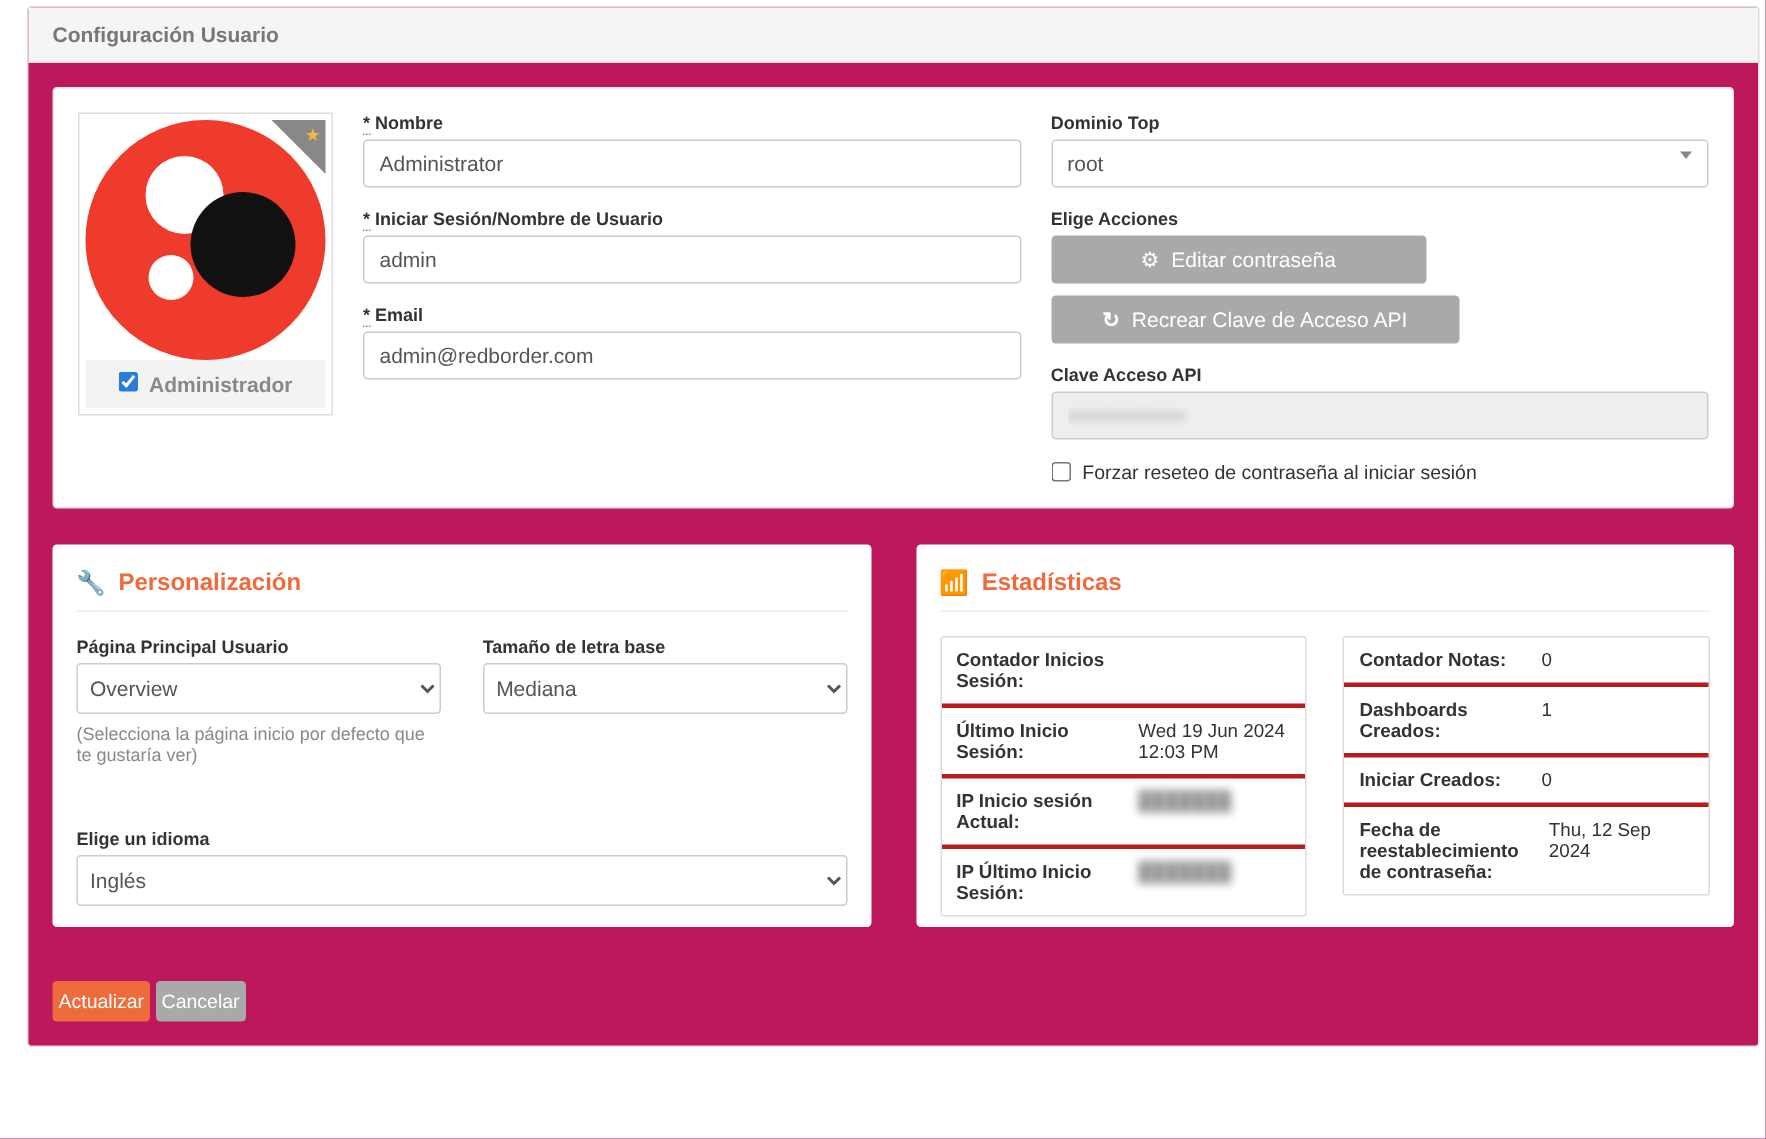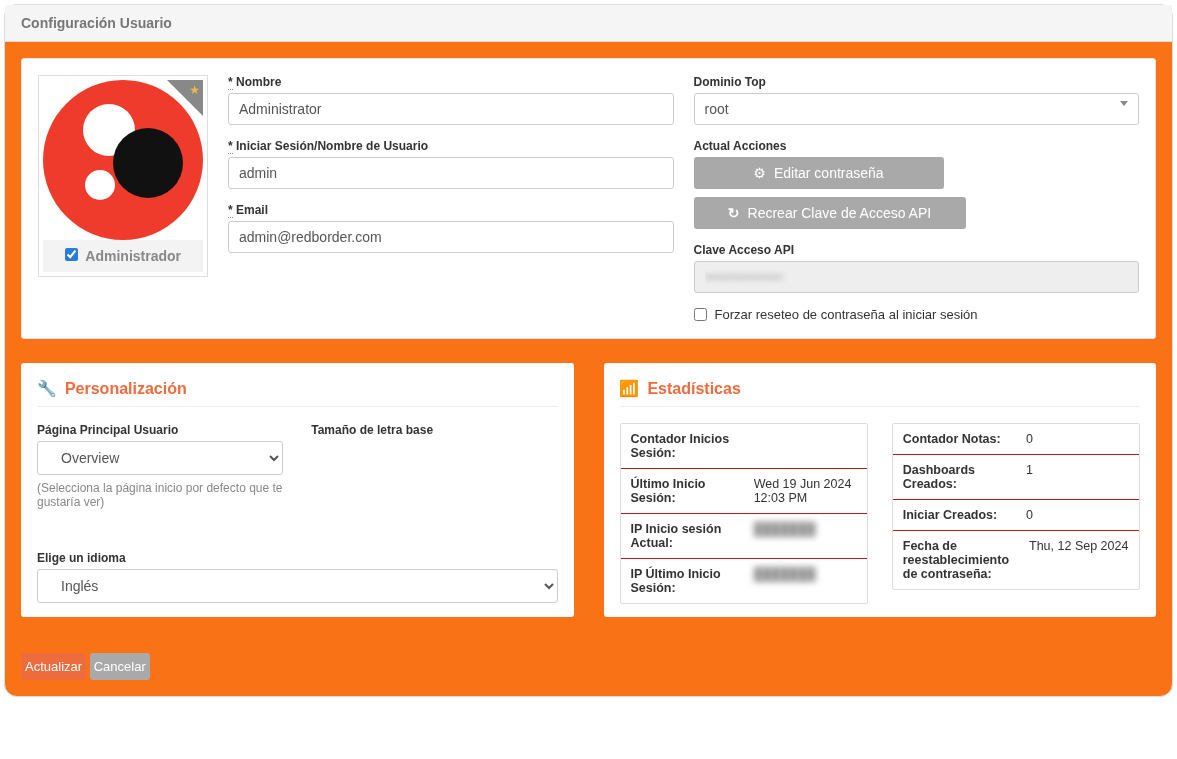--- a/index.html
+++ b/index.html
@@ -5,22 +5,23 @@
     * { box-sizing: border-box; margin: 0; padding: 0; }
     body {
       font-family: "Helvetica Neue", Helvetica, Arial, sans-serif;
       font-size: 13px;
       color: #333;
       background: #fff;
       padding: 4px;
     }
     .panel {
       border: 1px solid #ddd;
-      border-radius: 13px;
-      background: #f97316;
+      border-radius: 3px;
+      background: #be185d;
+      margin-left: 14px;
     }
     .panel-header {
       background: #f5f5f5;
       border-bottom: 1px solid #ddd;
       padding: 10px 16px;
       color: #777;
       font-weight: 600;
       font-size: 14px;
     }
     .panel-body {
@@ -109,21 +110,21 @@
       padding: 7px 10px;
       font-size: 14px;
       color: #555;
       background: #fff;
     }
     .form-control[readonly] {
       background: #eee;
       color: #bbb;
     }
     .form-control.blurred { color: transparent; text-shadow: 0 0 6px rgba(0,0,0,0.3); }
-    select.form-control { padding: 6px 19px; height: 34px; }
+    select.form-control { padding: 6px 4px; height: 34px; }
 
     .btn {
       border: none;
       border-radius: 3px;
       padding: 8px 0;
       font-size: 14px;
       cursor: pointer;
       display: inline-flex;
       align-items: center;
       gap: 8px;
@@ -156,21 +157,21 @@
     .hint { color: #888; font-size: 12px; margin-top: 6px; }
 
     .stats-row { display: flex; gap: 24px; align-items: flex-start; }
     .stats-table {
       border: 1px solid #ddd;
       border-radius: 2px;
       flex: 1;
     }
     .stats-table .srow {
       display: flex;
-      border-bottom: 1px solid #b91c1c;
+      border-bottom: 3px solid #b91c1c;
     }
     .stats-table .srow:last-child { border-bottom: none; }
     .stats-table .k {
       flex: 0 0 50%;
       padding: 8px 10px;
       font-weight: 700;
       font-size: 12.5px;
       color: #333;
     }
     .stats-table .v {
@@ -243,21 +244,21 @@
 
         <div class="right-col">
           <div class="form-group">
             <label class="field-label">Dominio Top</label>
             <div class="form-control combo">
               <span>root</span>
               <span class="dropdown-caret"></span>
             </div>
           </div>
           <div class="form-group">
-            <label class="field-label">Actual Acciones</label>
+            <label class="field-label">Elige Acciones</label>
             <button class="btn btn-grey btn-block" style="width:250px">
               <span class="icon icon-gear"></span>
               <span>Editar contraseña</span>
             </button>
             <button class="btn btn-grey btn-block" style="width:272px">
               <span class="icon icon-refresh"></span>
               <span>Recrear Clave de Acceso API</span>
             </button>
           </div>
           <div class="form-group">
@@ -281,20 +282,23 @@
         <div class="pers-grid">
           <div class="pers-item form-group">
             <label class="field-label">Página Principal Usuario</label>
             <select class="form-control">
               <option>Overview</option>
             </select>
             <div class="hint">(Selecciona la página inicio por defecto que te gustaría ver)</div>
           </div>
           <div class="pers-item form-group">
             <label class="field-label">Tamaño de letra base</label>
+            <select class="form-control">
+              <option>Mediana</option>
+            </select>
           </div>
           <div class="pers-item form-group">
             <label class="field-label">Elige un idioma</label>
             <select class="form-control">
               <option>Inglés</option>
             </select>
           </div>
         </div>
       </div>
 

